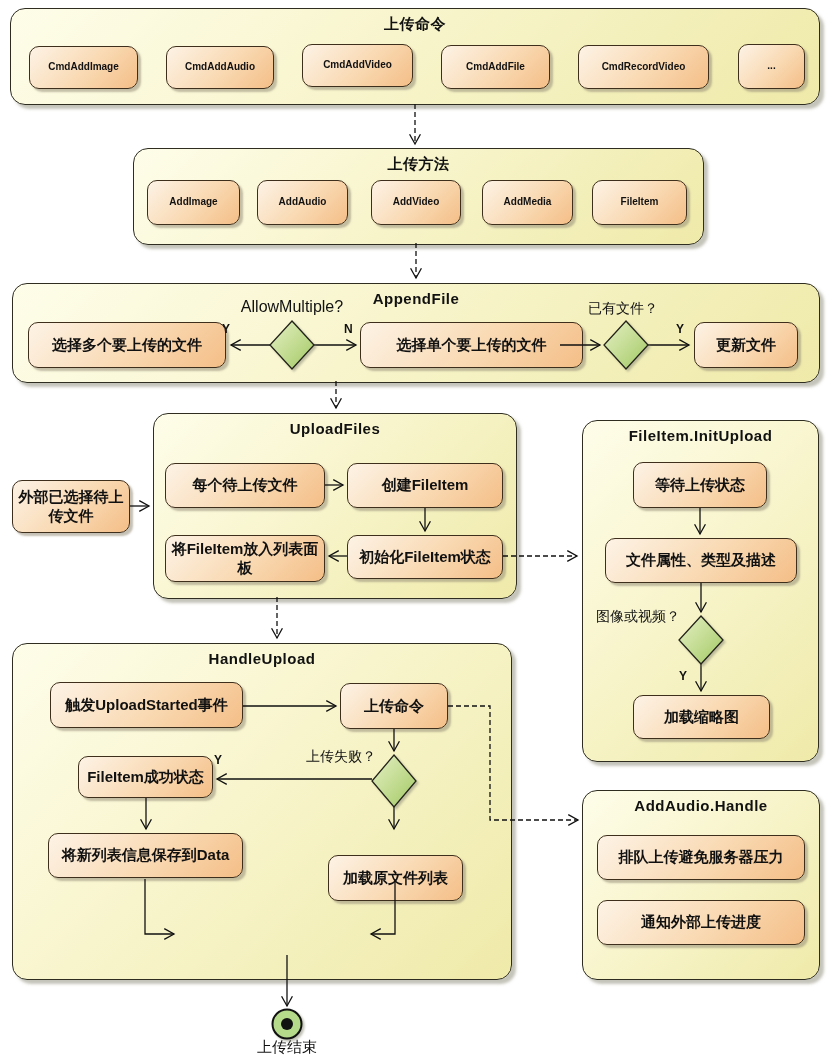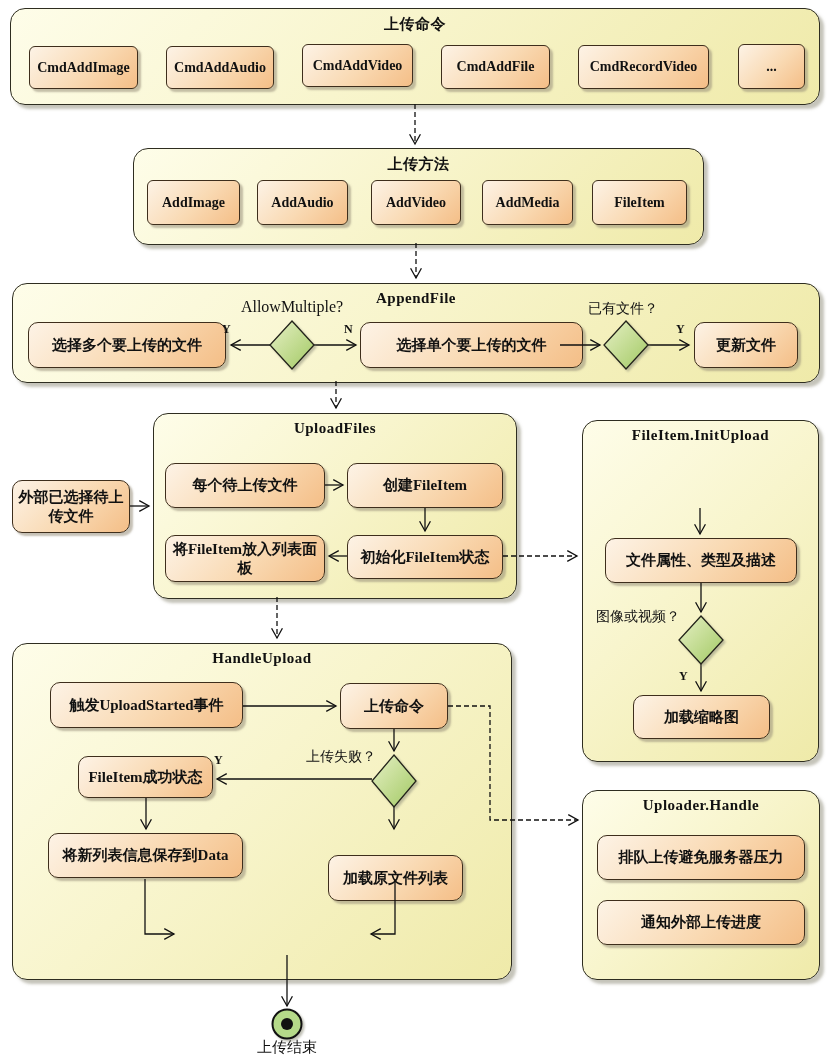--- a/index.html
+++ b/index.html
@@ -1,36 +1,36 @@
 <!DOCTYPE html>
 <html><head>
 <meta charset="utf-8">
 <style>
   html,body{margin:0;padding:0;background:#ffffff;}
   .canvas{
     position:relative;width:834px;height:1061px;background:#ffffff;
-    font-family:Liberation Serif, serif;color:#111;overflow:hidden;
+    font-family:Liberation Sans, sans-serif;color:#111;overflow:hidden;
   }
   .frame{
     position:absolute;border:1.4px solid #2e2d20;border-radius:15px;
     background:linear-gradient(135deg,#fefde9 0%,#f8f5cd 45%,#efeaa9 100%);
     box-shadow:4px 4px 3px rgba(150,148,130,.55);
   }
   .frame-title{
     position:absolute;left:0;right:0;top:6px;text-align:center;
     font-weight:bold;font-size:15px;letter-spacing:.5px;
   }
   .node{
     position:absolute;display:flex;align-items:center;justify-content:center;
     text-align:center;border:1.4px solid #3e2e1c;border-radius:10px;
     background:linear-gradient(135deg,#fdf3e6 0%,#f9d9b2 55%,#f4be87 100%);
     box-shadow:3px 3px 2px rgba(150,140,120,.55);
     font-weight:bold;font-size:15px;line-height:1.25;padding:2px 4px;box-sizing:border-box;
   }
-  .node.latin{font-size:14px;border-radius:6px;}
+  .node.latin{font-size:10px;}
   .qlabel{
     position:absolute;font-size:14px;font-weight:normal;text-align:center;
   }
   .yn{
     position:absolute;font-size:12px;font-weight:bold;
   }
   .endlabel{
     position:absolute;font-size:15px;font-weight:normal;text-align:center;
   }
   svg.wires{position:absolute;left:0;top:0;pointer-events:none;}
@@ -53,21 +53,21 @@
   <div class="frame" style="left:153px;top:413px;width:362px;height:184px">
     <div class="frame-title">UploadFiles</div>
   </div>
   <div class="frame" style="left:582px;top:420px;width:235px;height:340px">
     <div class="frame-title">FileItem.InitUpload</div>
   </div>
   <div class="frame" style="left:12px;top:643px;width:498px;height:335px">
     <div class="frame-title">HandleUpload</div>
   </div>
   <div class="frame" style="left:582px;top:790px;width:236px;height:188px">
-    <div class="frame-title">Uploader.Handle</div>
+    <div class="frame-title">AddAudio.Handle</div>
   </div>
 
   <div class="node latin" style="left:29px;top:46px;width:109px;height:43px">CmdAddImage</div>
   <div class="node latin" style="left:166px;top:46px;width:108px;height:43px">CmdAddAudio</div>
   <div class="node latin" style="left:302px;top:44px;width:111px;height:43px">CmdAddVideo</div>
   <div class="node latin" style="left:441px;top:45px;width:109px;height:44px">CmdAddFile</div>
   <div class="node latin" style="left:578px;top:45px;width:131px;height:44px">CmdRecordVideo</div>
   <div class="node latin" style="left:738px;top:44px;width:67px;height:45px">...</div>
 
   <div class="node latin" style="left:147px;top:180px;width:93px;height:45px">AddImage</div>
@@ -79,20 +79,21 @@
   <div class="node" style="left:28px;top:322px;width:198px;height:46px">选择多个要上传的文件</div>
   <div class="node" style="left:360px;top:322px;width:223px;height:46px">选择单个要上传的文件</div>
   <div class="node" style="left:694px;top:322px;width:104px;height:46px">更新文件</div>
 
   <div class="node" style="left:165px;top:463px;width:160px;height:45px">每个待上传文件</div>
   <div class="node" style="left:347px;top:463px;width:156px;height:45px">创建FileItem</div>
   <div class="node" style="left:165px;top:535px;width:160px;height:47px">将FileItem放入列表面板</div>
   <div class="node" style="left:347px;top:535px;width:156px;height:44px">初始化FileItem状态</div>
   <div class="node" style="left:12px;top:480px;width:118px;height:53px">外部已选择待上传文件</div>
 
+  <div class="node" style="left:633px;top:462px;width:134px;height:46px">等待上传状态</div>
   <div class="node" style="left:605px;top:538px;width:192px;height:45px">文件属性、类型及描述</div>
   <div class="node" style="left:633px;top:695px;width:137px;height:44px">加载缩略图</div>
 
   <div class="node" style="left:50px;top:682px;width:193px;height:46px">触发UploadStarted事件</div>
   <div class="node" style="left:340px;top:683px;width:108px;height:46px">上传命令</div>
   <div class="node" style="left:78px;top:756px;width:135px;height:42px">FileItem成功状态</div>
   <div class="node" style="left:48px;top:833px;width:195px;height:45px">将新列表信息保存到Data</div>
   <div class="node" style="left:328px;top:855px;width:135px;height:46px">加载原文件列表</div>
 
   <div class="node" style="left:597px;top:835px;width:208px;height:45px">排队上传避免服务器压力</div>

